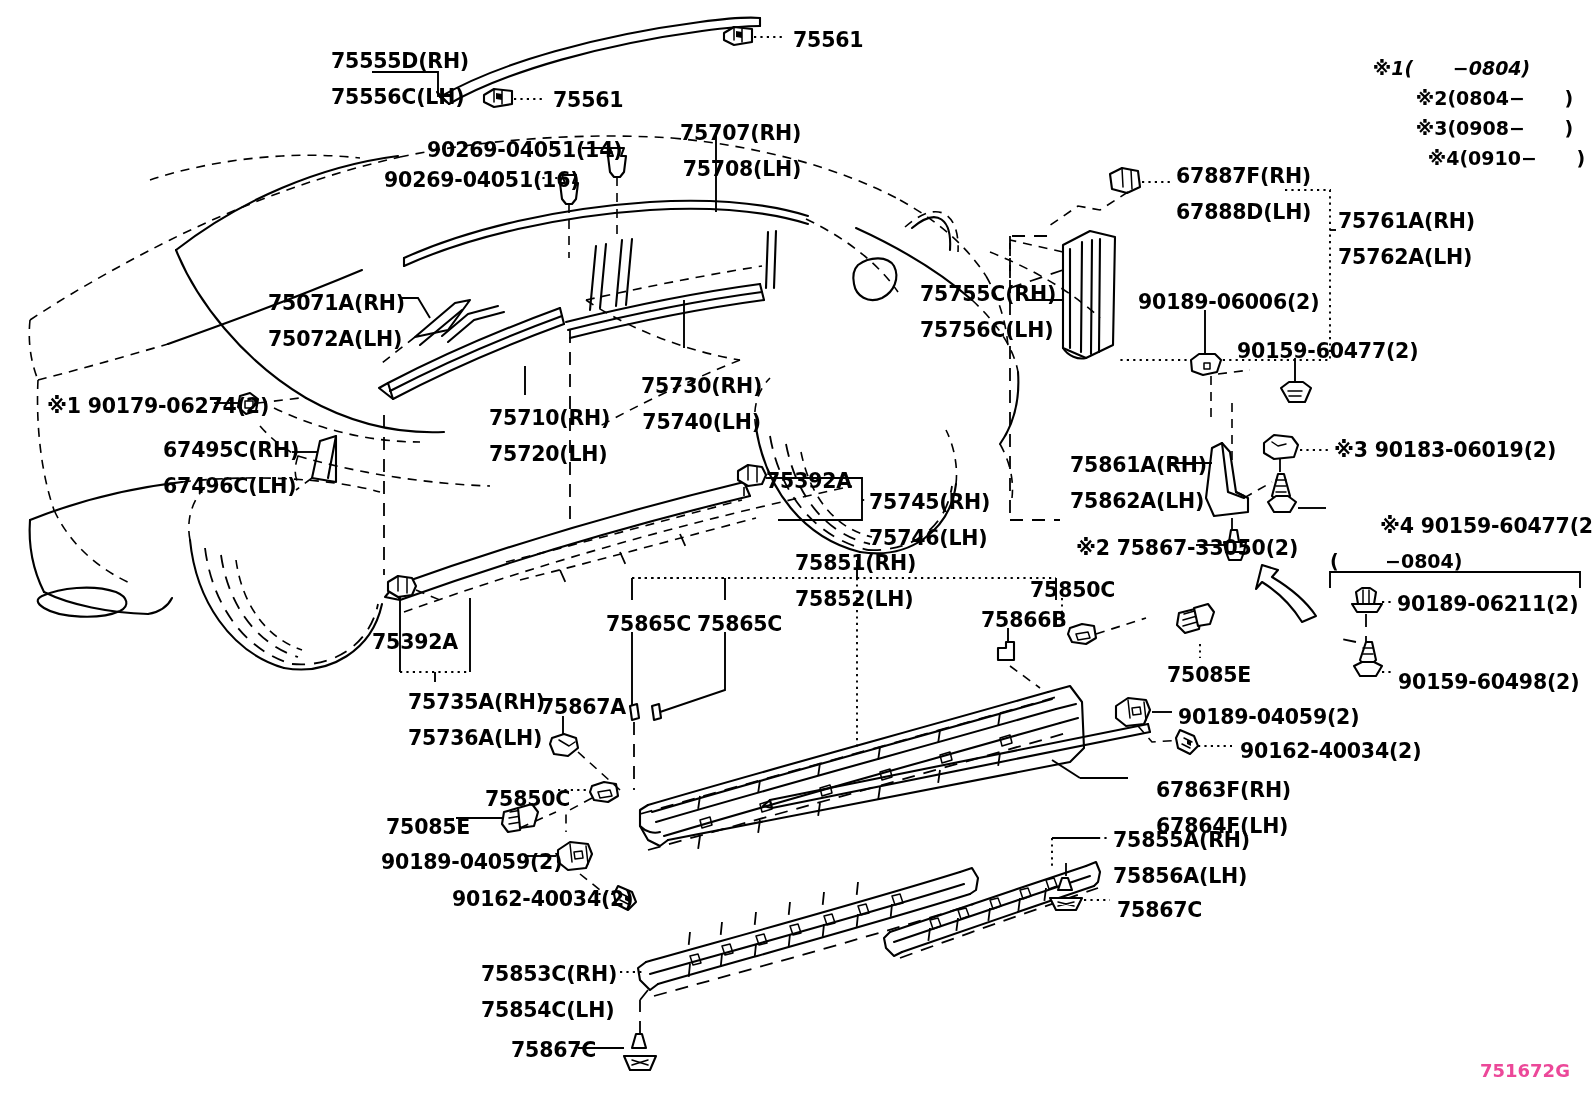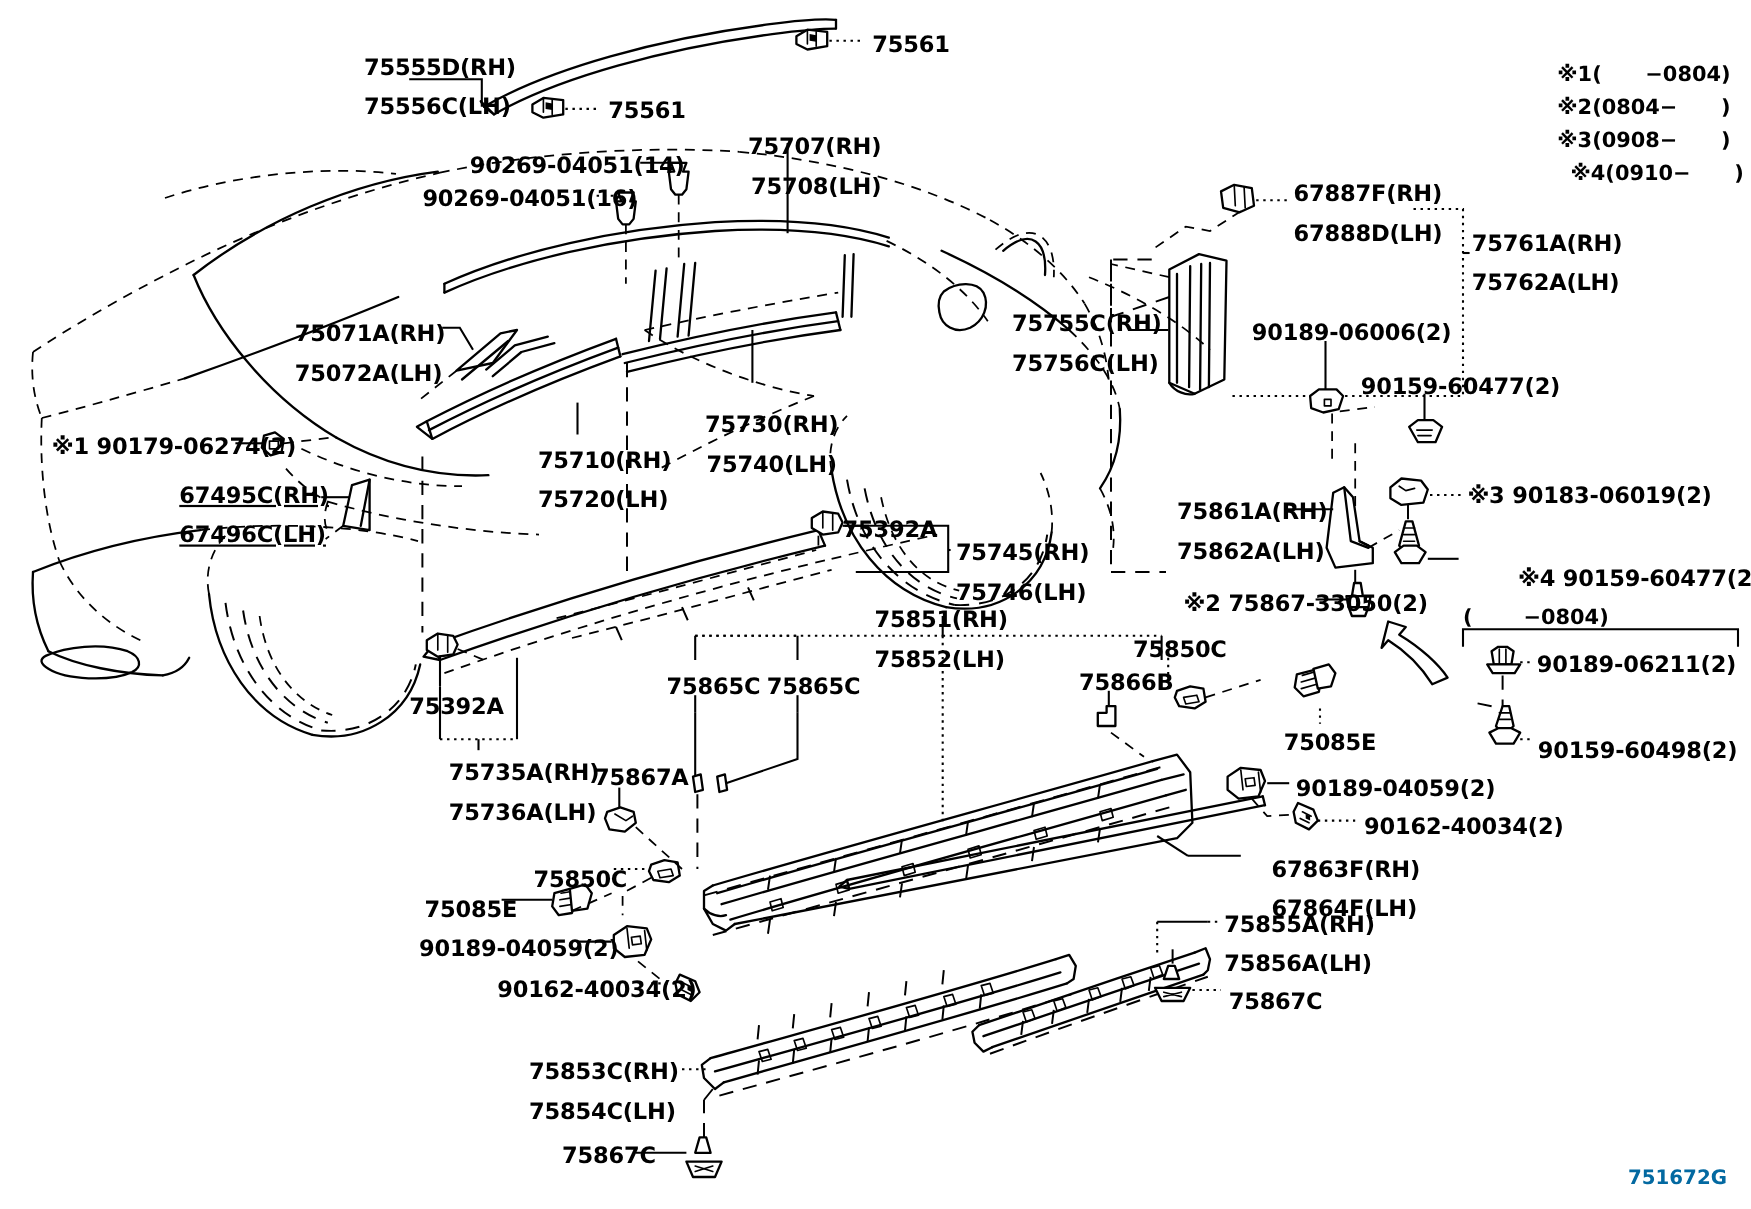--- a/index.html
+++ b/index.html
@@ -31,21 +31,21 @@
     color: #000000;
     white-space: pre;
     line-height: 25px;
   }
   .lbl.two { line-height: 36px; }
   .diagid {
     position: absolute;
     font-family: "DejaVu Sans", "Liberation Sans", sans-serif;
     font-weight: 700;
     font-size: 18px;
-    color: #0369a1;
+    color: #ec4899;
     white-space: pre;
   }
   .note {
     position: absolute;
     font-family: "DejaVu Sans", "Liberation Sans", sans-serif;
     font-weight: 700;
     font-size: 19px;
     color: #000000;
     white-space: pre;
     line-height: 26px;
@@ -524,21 +524,21 @@
     </g>
 
     <path class="dsh" d="M384,415 L384,575"></path>
     <path class="dsh" d="M570,330 L570,520"></path>
     <path class="dsh" d="M1010,236 L1010,520"></path>
     <path class="dsh" d="M1010,520 L1060,520"></path>
 
   </svg>
 
   <div id="legend-layer">
-    <div class="note" style="left:1376px; top:29px;">
+    <div class="note" style="left:1333px; top:29px;font-style:italic;">
       <span>※1</span><span>(      −0804)</span>
     </div>
     <div class="note" style="left:1376px; top:59px;">
       <span>※2</span><span>(0804−      )</span>
     </div>
     <div class="note" style="left:1376px; top:89px;">
       <span>※3</span><span>(0908−      )</span>
     </div>
     <div class="note" style="left:1388px; top:119px;">
       <span>※4</span><span>(0910−      )</span>
@@ -564,21 +564,21 @@
 75072A(LH)</div>
       <div class="lbl two" style="left: 920px; top: 276px;">75755C(RH)
 75756C(LH)</div>
       <div class="lbl" style="left: 1138px; top: 290px;">90189-06006(2)</div>
       <div class="lbl" style="left: 1237px; top: 339px;">90159-60477(2)</div>
       <div class="lbl two" style="left: 641px; top: 368px; text-align: center;">75730(RH)
 75740(LH)</div>
       <div class="lbl" style="left: 47px; top: 394px;">※1 90179-06274(2)</div>
       <div class="lbl two" style="left: 489px; top: 400px;">75710(RH)
 75720(LH)</div>
-      <div class="lbl two" style="left: 163px; top: 432px; text-decoration: underline;">67495C(RH)
+      <div class="lbl two" style="left: 163px; top: 432px;">67495C(RH)
 67496C(LH)</div>
       <div class="lbl two" style="left: 1070px; top: 447px;">75861A(RH)
 75862A(LH)</div>
       <div class="lbl" style="left: 1334px; top: 438px;">※3 90183-06019(2)</div>
       <div class="lbl" style="left: 766px; top: 469px;">75392A</div>
       <div class="lbl two" style="left: 869px; top: 484px;">75745(RH)
 75746(LH)</div>
       <div class="lbl" style="left: 1332px; top: 514px; margin-left: 48px;">※4 90159-60477(2)</div>
       <div class="lbl" style="left: 1076px; top: 536px;">※2 75867-33050(2)</div>
       <div class="lbl two" style="left: 795px; top: 545px;">75851(RH)

